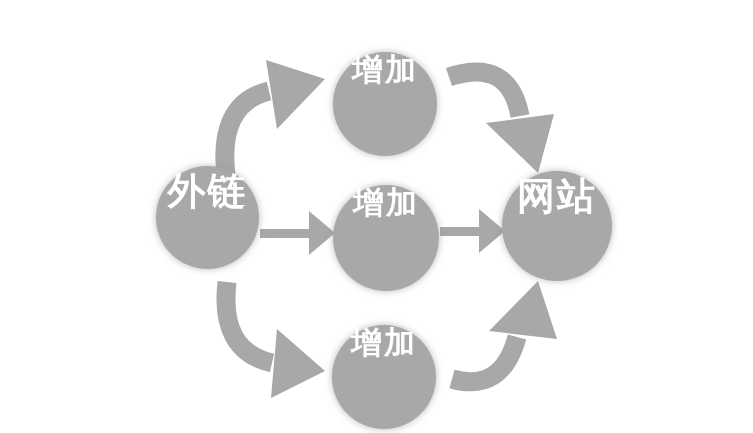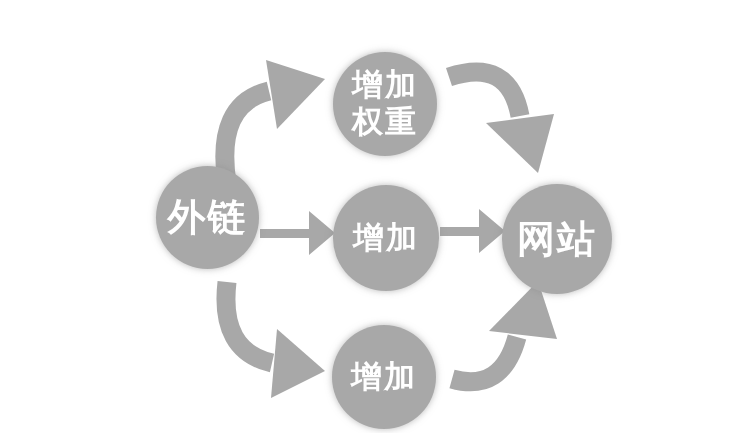--- a/index.html
+++ b/index.html
@@ -21,21 +21,21 @@
     width: 753px; height: 433px;
   }
   .node {
     position: absolute;
     border-radius: 50%;
     background: #a8a8a8;
     color: #ffffff;
     display: flex;
     flex-direction: column;
     align-items: center;
-    justify-content: center;
+    justify-content: flex-start;
     font-weight: bold;
     text-align: center;
     box-shadow: 0 0 7px rgba(140,140,140,0.6);
     user-select: none;
   }
   .node .ln { display: block; }
   .node-source {
     left: 156px; top: 166px; width: 103px; height: 103px;
     font-size: 38px; letter-spacing: 2px;
   }
@@ -45,21 +45,21 @@
   }
   .node-traffic {
     left: 333px; top: 185px; width: 106px; height: 106px;
     font-size: 31px; line-height: 1.18; letter-spacing: 2px;
   }
   .node-entry {
     left: 332px; top: 325px; width: 104px; height: 104px;
     font-size: 31px; line-height: 1.18; letter-spacing: 2px;
   }
   .node-target {
-    left: 502px; top: 184px; width: 110px; height: 110px;
+    left: 502px; top: 171px; width: 110px; height: 110px;
     font-size: 38px; letter-spacing: 2px;
   }
 </style>
 </head>
 <body>
 
 <div class="stage">
 
   <svg class="arrow-layer" viewBox="0 0 753 433" xmlns="http://www.w3.org/2000/svg">
     <defs>
@@ -99,21 +99,20 @@
 
     </g>
   </svg>
 
   <div class="node node-source">
     <span class="ln">外链</span>
   </div>
 
   <div class="node node-weight">
     <span class="ln">增加</span>
-    <span class="ln">权重</span>
   </div>
 
   <div class="node node-traffic">
     <span class="ln">增加</span>
   </div>
 
   <div class="node node-entry">
     <span class="ln">增加</span>
   </div>
 

